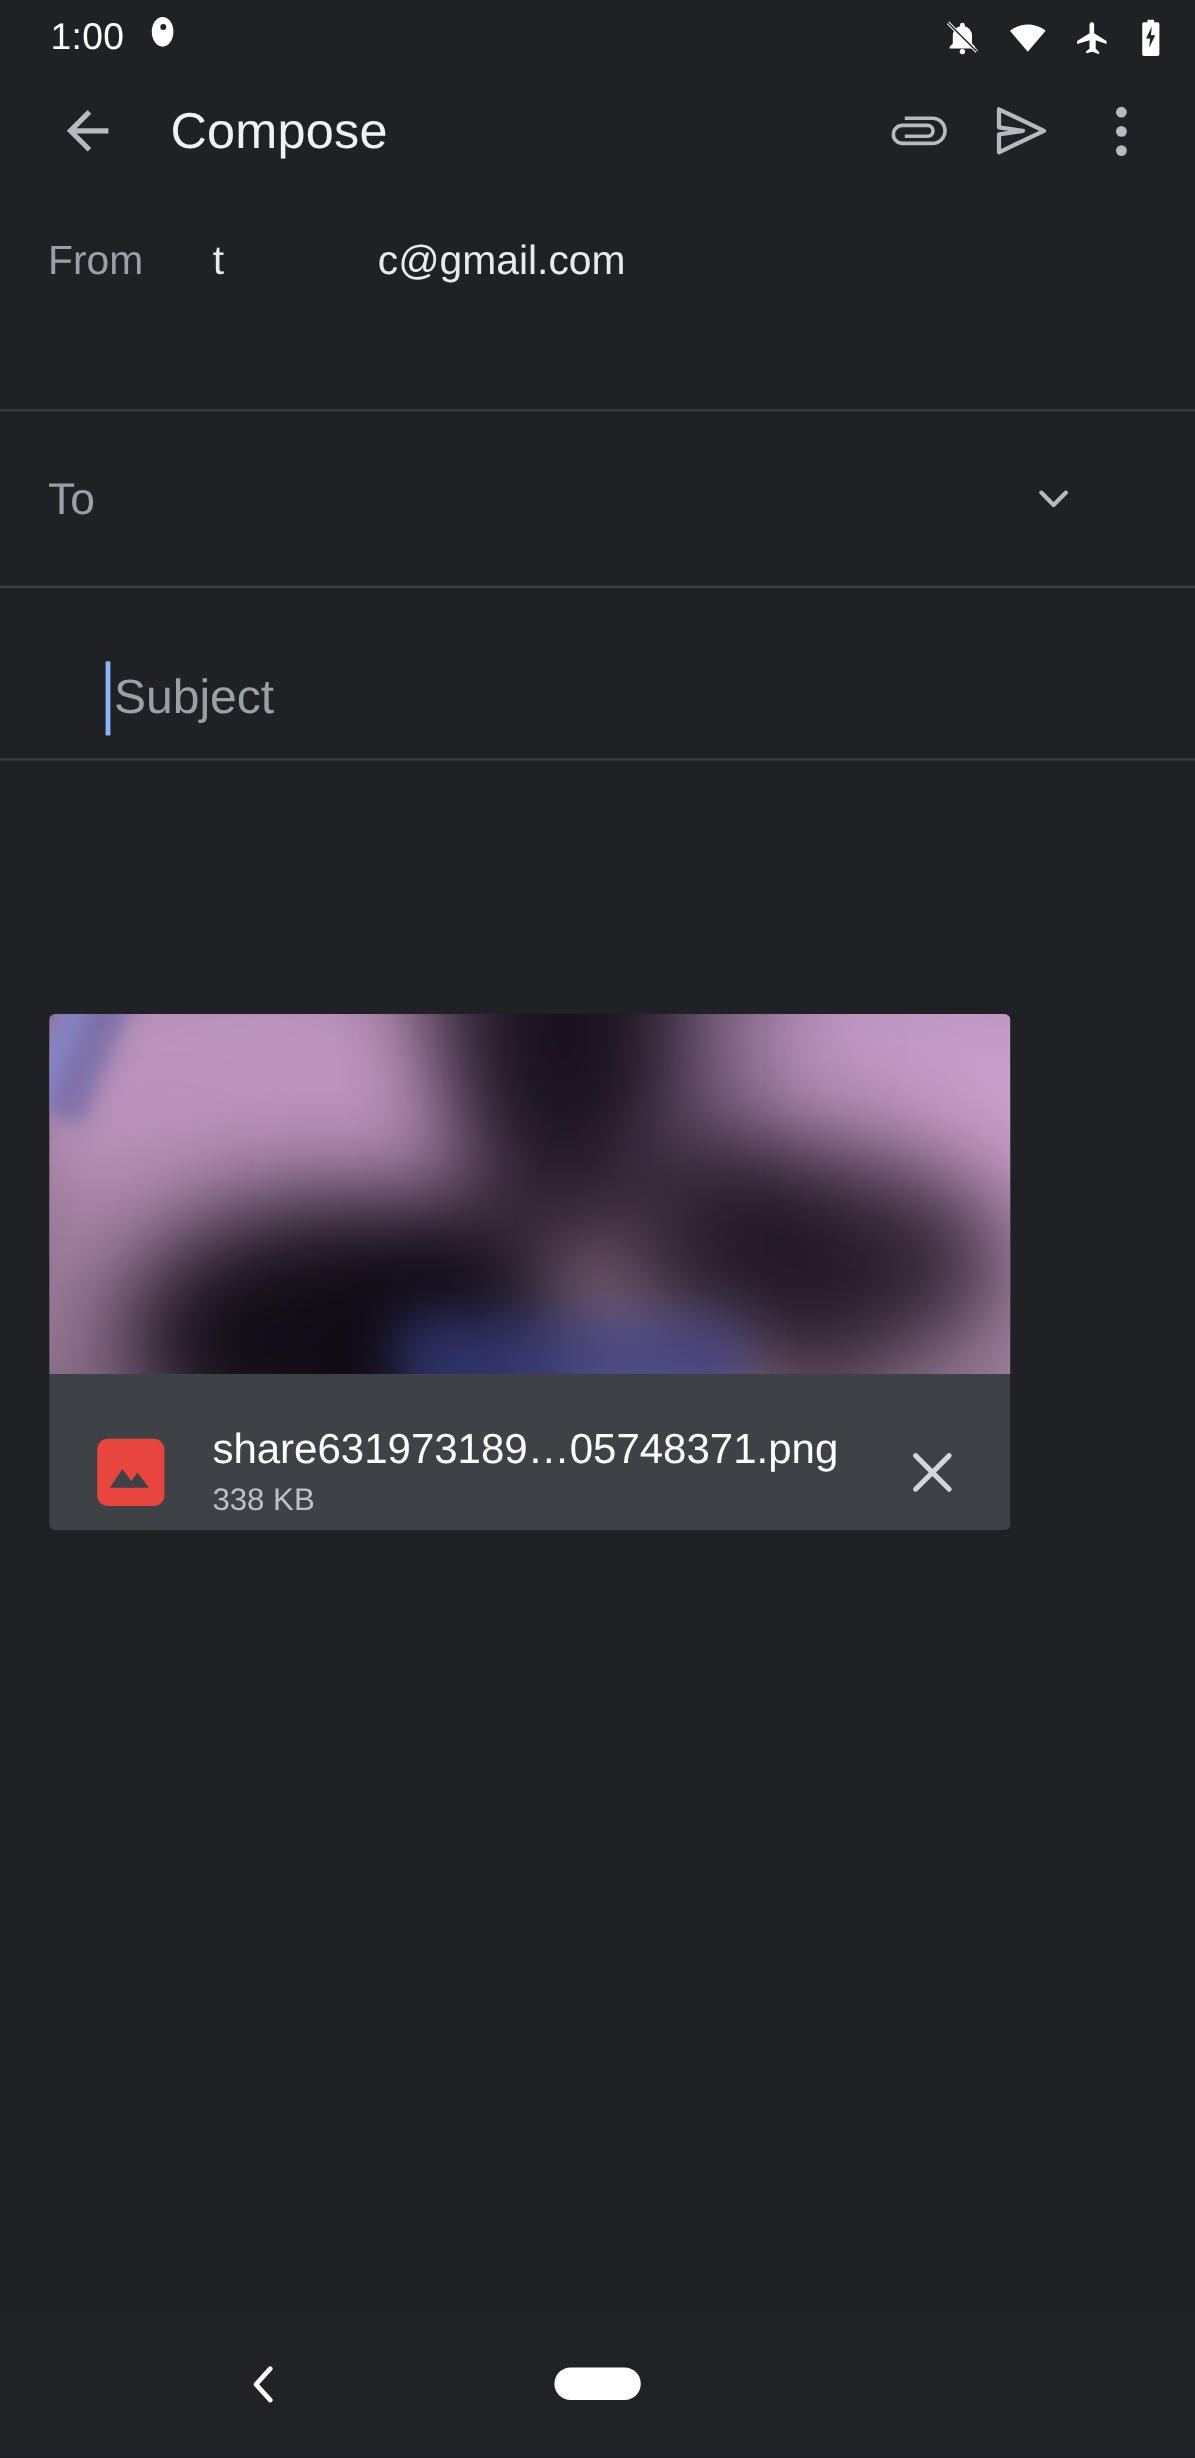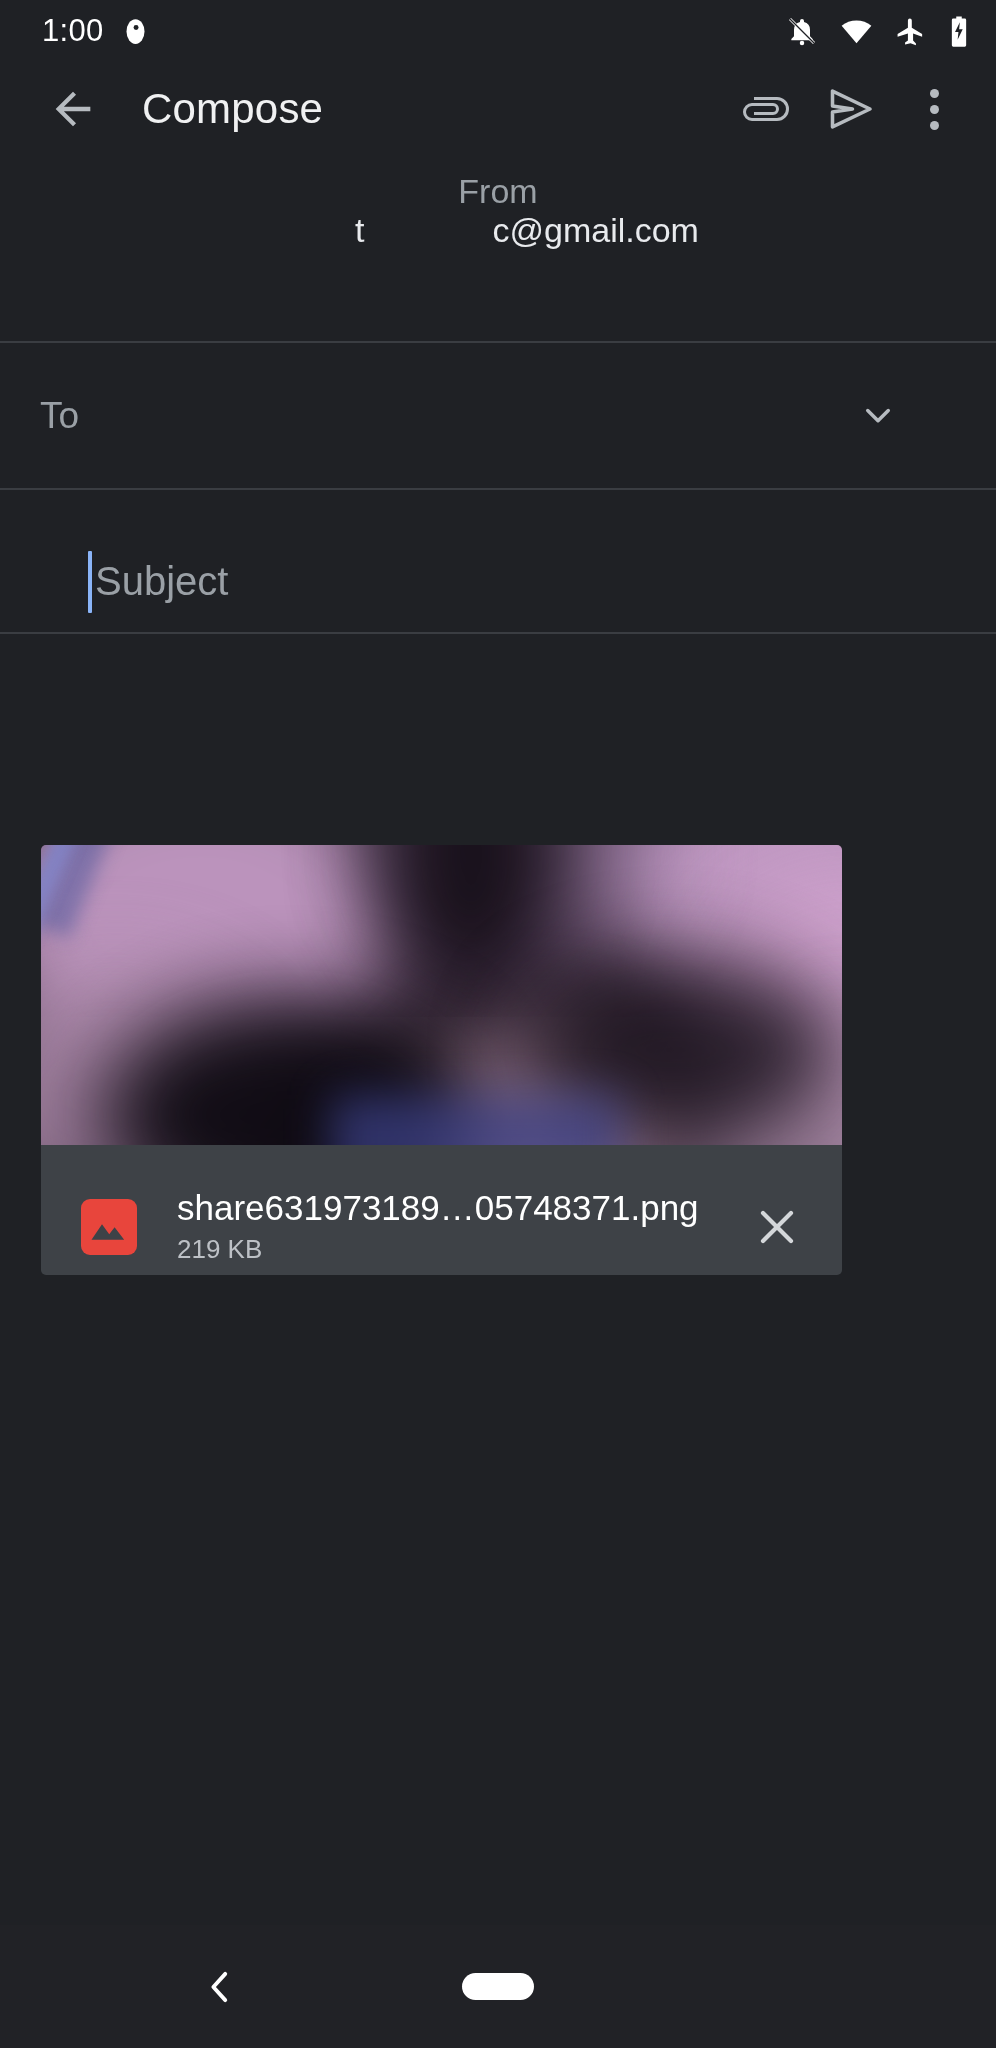--- a/index.html
+++ b/index.html
@@ -11,21 +11,21 @@
   }
   body { position:relative; }
 
   
   .status-bar {
     position:absolute; top:0; left:0; width:996px; height:62px;
     display:flex; align-items:center; justify-content:space-between;
     padding:0 26px 0 42px;
     background:#1f2125;
   }
-  .status-left { display:flex; align-items:center; gap:18px; }
+  .status-left { display:flex; gap:18px; }
   .status-clock {
     color:#ffffff; font-size:31px; letter-spacing:0.3px; font-weight:400;
   }
   .status-dot-icon { width:27px; height:27px; position:relative; }
   .status-right { display:flex; align-items:center; gap:22px; }
   .sicon { display:block; }
 
   
   .app-bar {
     position:absolute; top:54px; left:0; width:996px; height:110px;
@@ -37,21 +37,21 @@
     white-space:nowrap;
   }
   .appbar-actions { margin-left:auto; display:flex; align-items:center; gap:8px; }
   .appbar-btn { width:76px; height:76px; display:flex; align-items:center; justify-content:center; }
   .dots { display:flex; flex-direction:column; gap:7px; align-items:center; }
   .dots i { width:9px; height:9px; border-radius:50%; background:#b6bbc0; display:block; }
 
   
   .field-from {
     position:absolute; top:172px; left:0; width:996px; height:90px;
-    display:flex; align-items:center; padding:0 40px;flex-direction:column;
+    display:flex; align-items:center; padding:0 40px;
   }
   .from-label { color:#9aa0a6; font-size:34px; font-weight:400; }
   .from-value {
     color:#e8eaed; font-size:34px; font-weight:400; margin-left:58px;
     display:flex; align-items:baseline;
   }
   .from-value .redact { display:inline-block; width:128px; }
 
   .divider { position:absolute; left:0; width:996px; height:2px; background:#3a3d42; }
   .d1 { top:341px; }
@@ -262,21 +262,21 @@
       <span class="streak"></span>
     </div>
     <div class="attachment-meta">
       <span class="file-icon">
         <svg width="56" height="56" viewBox="0 0 24 24">
           <path d="M4.5 17.5 9 10.8l3.1 4.3 2.3-3 4.1 5.4H4.5z" fill="#3e4247"></path>
         </svg>
       </span>
       <span class="file-text">
         <span class="file-name">share631973189…05748371.png</span>
-        <span class="file-size">219 KB</span>
+        <span class="file-size">338 KB</span>
       </span>
       <span class="file-remove">
         <svg width="48" height="48" viewBox="0 0 24 24">
           <path d="M5 5 19 19M19 5 5 19" stroke="#d4d7da" stroke-width="2.1" stroke-linecap="round"></path>
         </svg>
       </span>
     </div>
   </div>
 </div>
 

